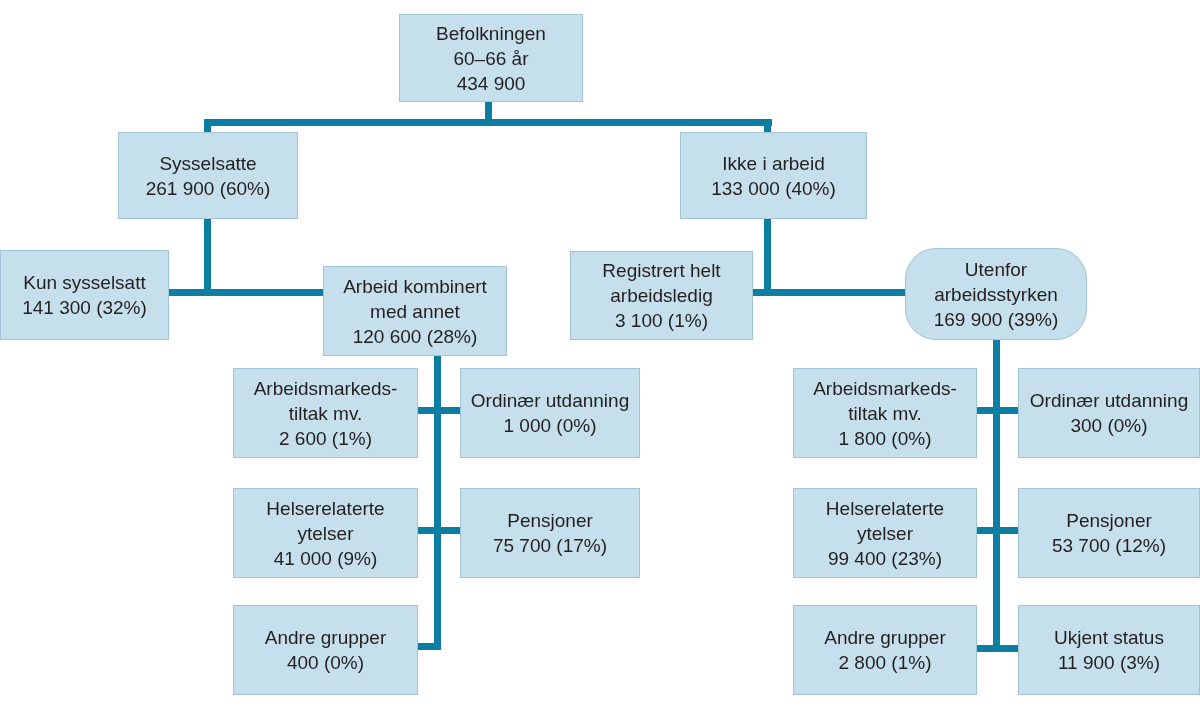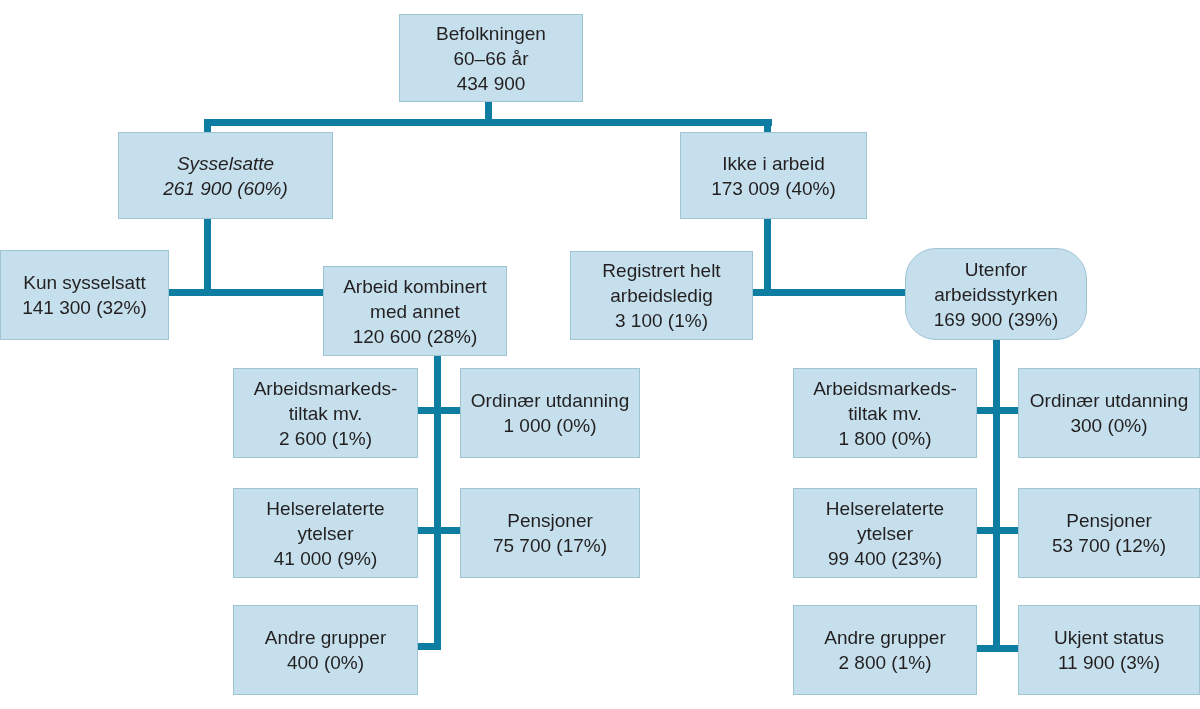--- a/index.html
+++ b/index.html
@@ -57,27 +57,27 @@
   <div class="conn" style="left:977px; top:407px; width:41px; height:7px;"></div>
   <div class="conn" style="left:977px; top:527px; width:41px; height:7px;"></div>
   <div class="conn" style="left:977px; top:645px; width:41px; height:7px;"></div>
 
   <div class="node" style="left:399px; top:14px; width:184px; height:88px;">
     <span>Befolkningen</span>
     <span>60–66 år</span>
     <span>434 900</span>
   </div>
 
-  <div class="node" style="left:118px; top:132px; width:215px; height:87px;font-style:italic;">
+  <div class="node" style="left:118px; top:132px; width:180px; height:87px;">
     <span>Sysselsatte</span>
     <span>261 900 (60%)</span>
   </div>
   <div class="node" style="left:680px; top:132px; width:187px; height:87px;">
     <span>Ikke i arbeid</span>
-    <span>173 009 (40%)</span>
+    <span>133 000 (40%)</span>
   </div>
 
   <div class="node" style="left:0px; top:250px; width:169px; height:90px;text-align:center;">
     <span>Kun sysselsatt</span>
     <span>141 300 (32%)</span>
   </div>
   <div class="node" style="left:323px; top:266px; width:184px; height:90px;">
     <span>Arbeid kombinert</span>
     <span>med annet</span>
     <span>120 600 (28%)</span>

